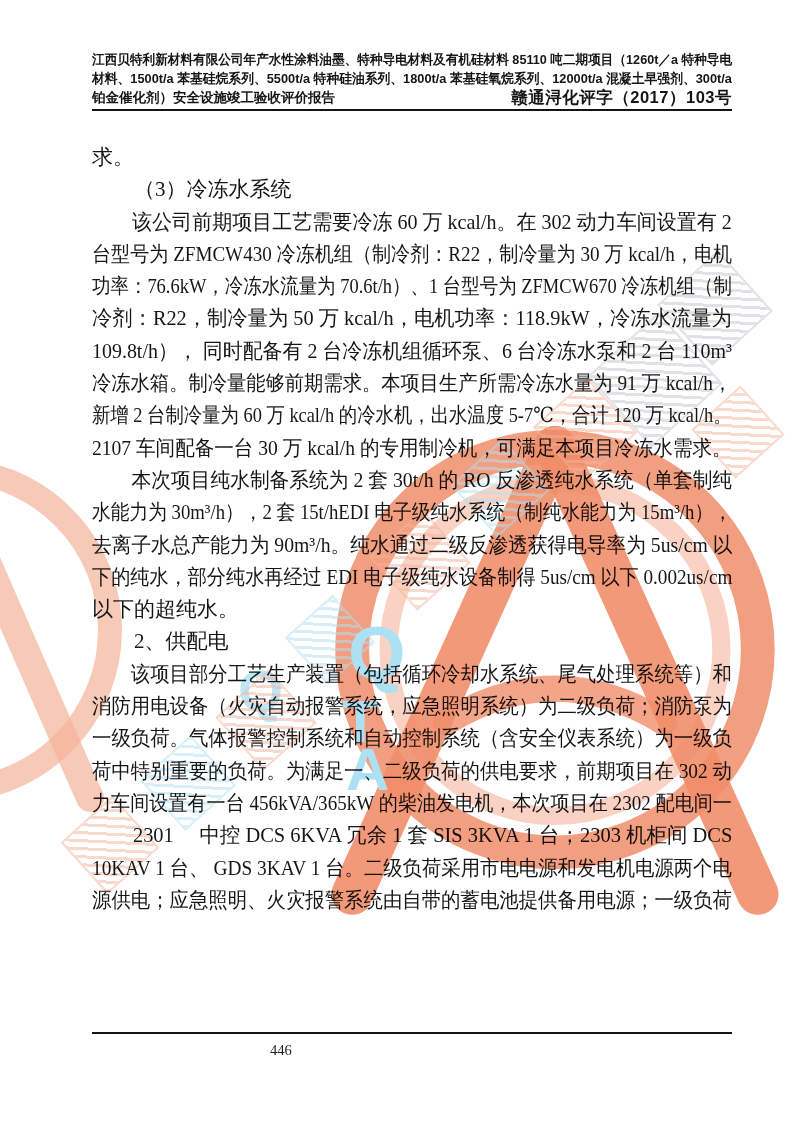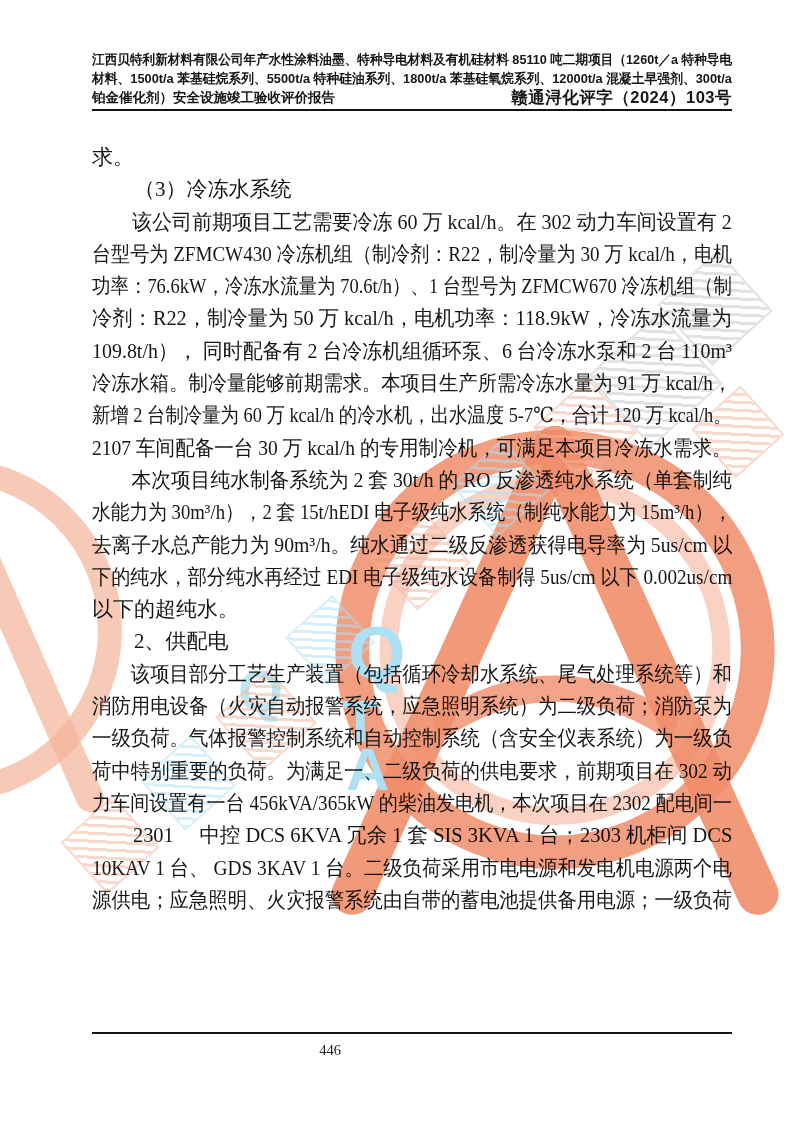--- a/index.html
+++ b/index.html
@@ -18,21 +18,21 @@
   .hdr .h-line3 { display:flex; justify-content:space-between; align-items:flex-start; }
   .doc-no { font-size:16.5px; font-weight:800; letter-spacing:0.5px; }
   .hdr-rule { position:absolute; left:92px; top:109px; width:640px; height:2px; background:#141414; }
   
   .body-text { position:absolute; left:92px; top:141px; width:640px; font-size:21px; color:#161616; }
   .line { height:32.3px; line-height:32.3px; white-space:nowrap; overflow:visible; }
   .line.ind { text-indent:42px; }
   
   .ftr-rule { position:absolute; left:92px; top:1032px; width:640px; height:2px; background:#141414; }
   .page-num {
-    position:absolute; left:270px; top:1042px; width:120px; text-align:center;
+    position:absolute; left:270px; top:1042px; width:120px; text-align:left;
     font-size:14.5px; color:#222; font-family:"Liberation Serif",serif;
   }
   
   .wm { position:absolute; inset:0; pointer-events:none; mix-blend-mode:multiply; opacity:.82; }
   .wm svg { position:absolute; }
   .wm-letter {
     position:absolute; font-family:"Liberation Sans","DejaVu Sans",sans-serif;
     font-weight:700; color:var(--wm-cyan); line-height:1;
   }
   .hatch {
@@ -43,21 +43,21 @@
 </head>
 <body>
 
 <div class="page" style="--wm-orange: #ed744a; --wm-salmon: #f2a285; --wm-cyan: #9bdaf1; --wm-gray: #b3b9c0;">
 
   <div class="hdr">
     <div class="h-line fit" style="transform-origin: 0px 50%; transform: scaleX(0.935673);">江西贝特利新材料有限公司年产水性涂料油墨、特种导电材料及有机硅材料 85110 吨二期项目（1260t／a 特种导电</div>
     <div class="h-line fit" style="transform-origin: 0px 50%; transform: scaleX(0.946746);">材料、1500t/a 苯基硅烷系列、5500t/a 特种硅油系列、1800t/a 苯基硅氧烷系列、12000t/a 混凝土早强剂、300t/a</div>
     <div class="h-line3">
       <span>铂金催化剂）安全设施竣工验收评价报告</span>
-      <span class="doc-no">赣通浔化评字（2024）103号</span>
+      <span class="doc-no">赣通浔化评字（2017）103号</span>
     </div>
   </div>
   <div class="hdr-rule"></div>
 
   <div class="body-text" id="body-lines">
       <div class="line">求。</div>
       <div class="line ind">（3）冷冻水系统</div>
       <div class="line ind" style="transform-origin: 0px 50%; transform: scaleX(0.9538);">该公司前期项目工艺需要冷冻 60 万 kcal/h。在 302 动力车间设置有 2</div>
       <div class="line" style="transform-origin: 0px 50%; transform: scaleX(0.909091);">台型号为 ZFMCW430 冷冻机组（制冷剂：R22，制冷量为 30 万 kcal/h，电机</div>
       <div class="line" style="transform-origin: 0px 50%; transform: scaleX(0.879121);">功率：76.6kW，冷冻水流量为 70.6t/h）、1 台型号为 ZFMCW670 冷冻机组（制</div>

